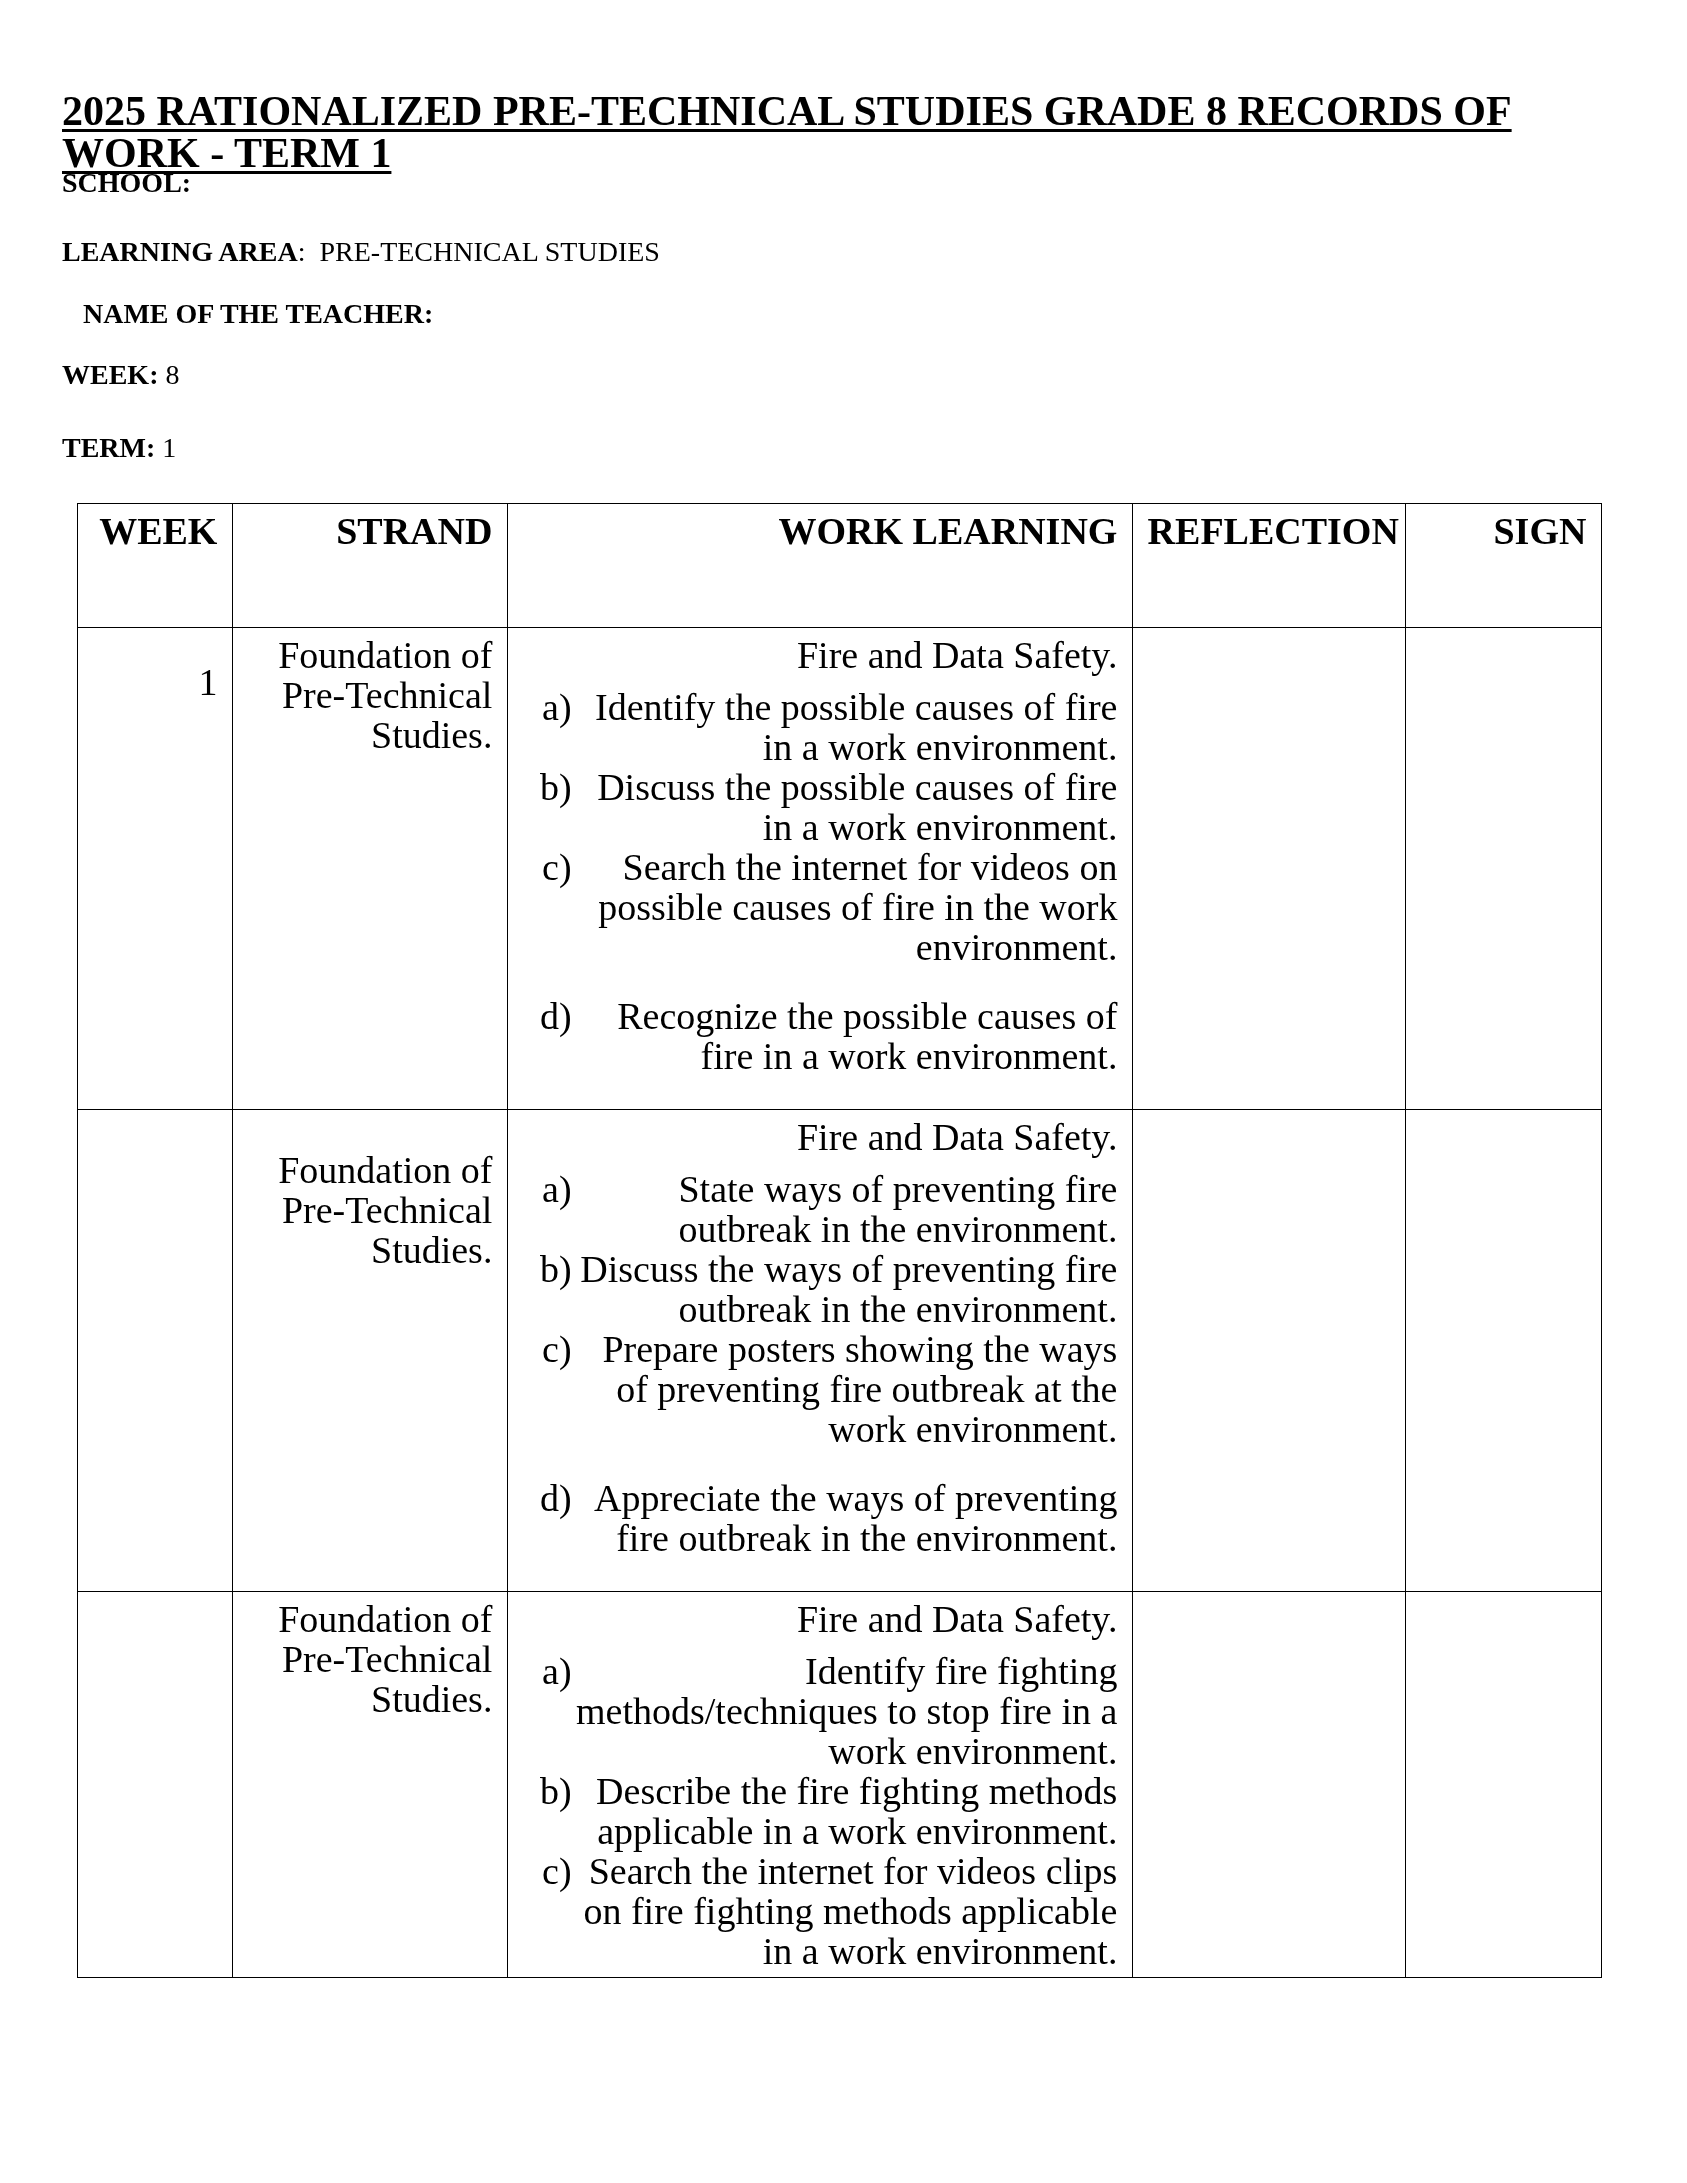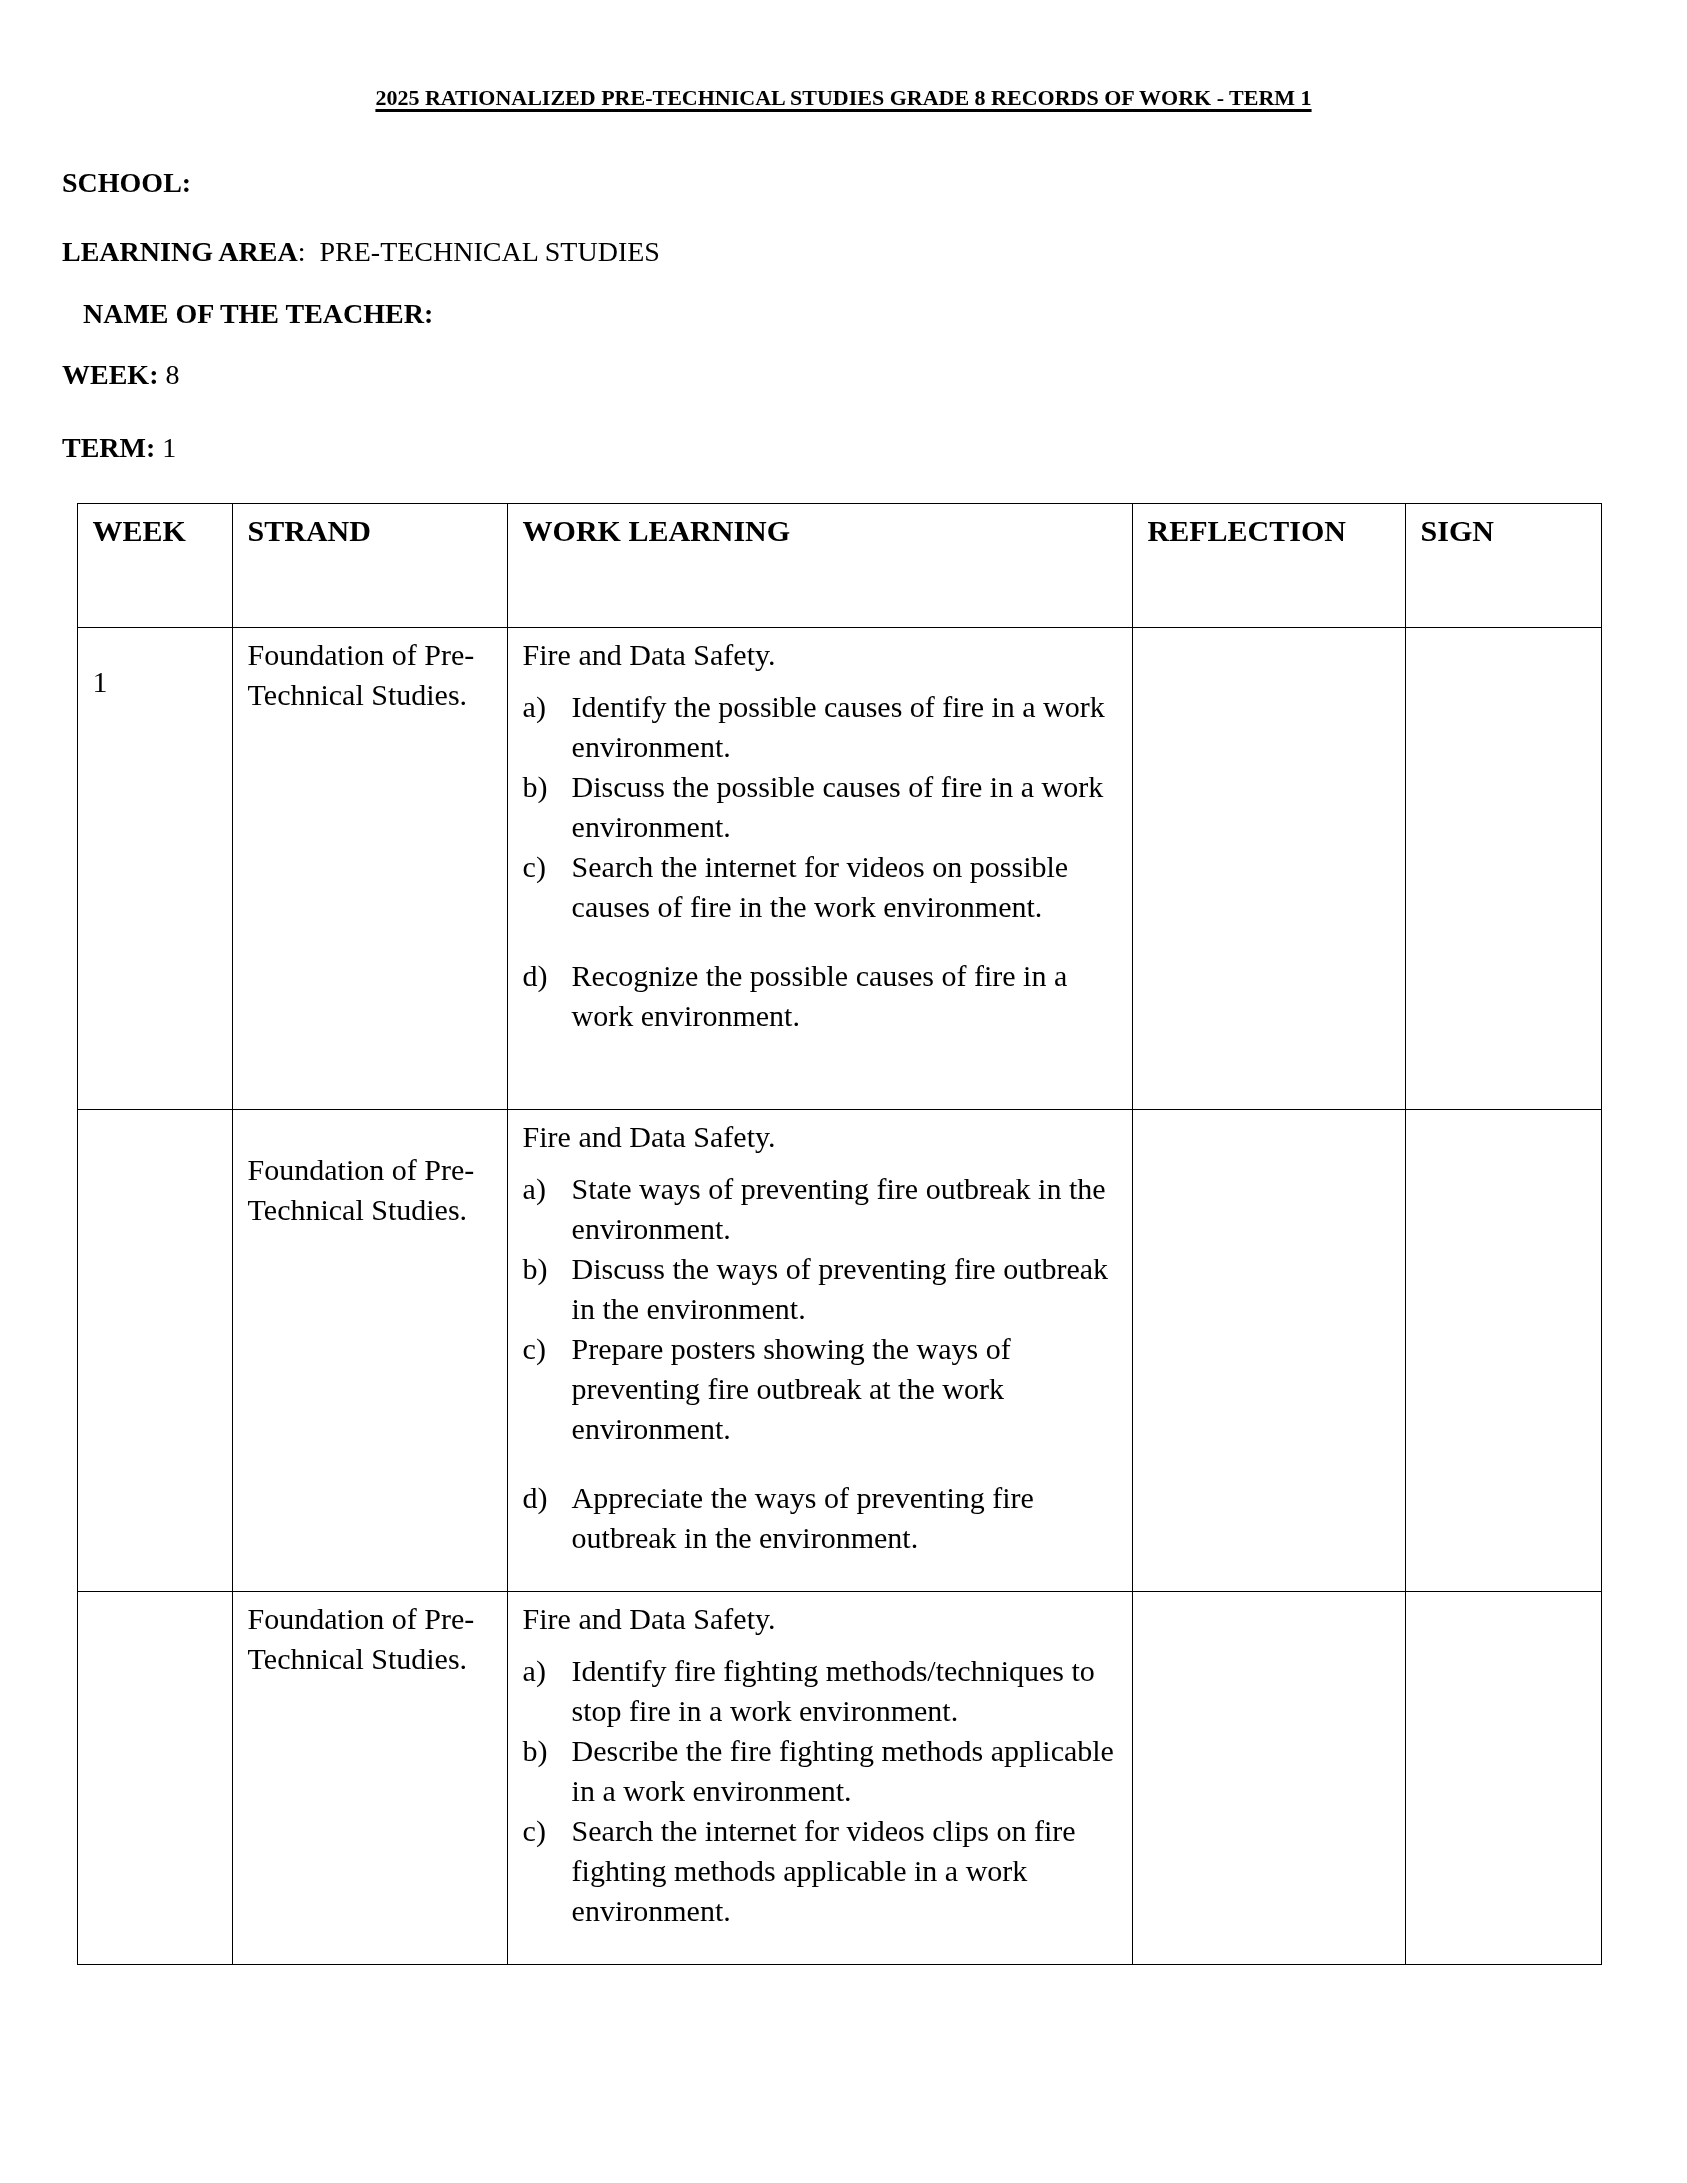--- a/index.html
+++ b/index.html
@@ -1,33 +1,33 @@
 <!DOCTYPE html>
 <html style="font-size:10.6px"><head>
 <meta charset="utf-8">
 <style>
   html, body { margin: 0; padding: 0; background: #ffffff; }
   body {
     width: 1687px; height: 2183px; position: relative; overflow: hidden;
     font-family: "Liberation Serif", serif; color: #000;
   }
   .title {
-    position: absolute; left: 62px; width: 1563px; top: 77px;
-    text-align: center; font-weight: bold; font-size: 22px; line-height: 42px;
+    position: absolute; left: 62px; width: 1563px; top: 90px;
+    font-weight: bold; font-size: 42px; line-height: 42px;
     text-decoration: underline; text-decoration-thickness: 3.3px; text-underline-offset: 4px;
   }
   .meta { position: absolute; left: 62px; font-size: 28px; line-height: 37px; }
   .meta b { font-weight: bold; }
   table {
     position: absolute; left: 77px; top: 503px; width: 1525px;
     border-collapse: collapse; table-layout: fixed;
   }
   td, th {
-    border: 1.3px solid #000; vertical-align: top; text-align: left;
-    font-size: 30px; line-height: 40px; padding: 6.6px 14.6px;
+    border: 1.3px solid #000; vertical-align: top; text-align: right;
+    font-size: 38px; line-height: 40px; padding: 6.6px 14.6px;
   }
   th { font-weight: bold; height: 110px; }
   .col-week { width: 155px; }
   .col-strand { width: 275px; }
   .col-work { width: 625px; }
   .col-refl { width: 273px; }
   .col-sign { width: 196px; }
   .topic { margin: 0 0 12px 0; }
   ol.items { list-style: none; margin: 0; padding: 0; }
   ol.items li { display: flex; }

